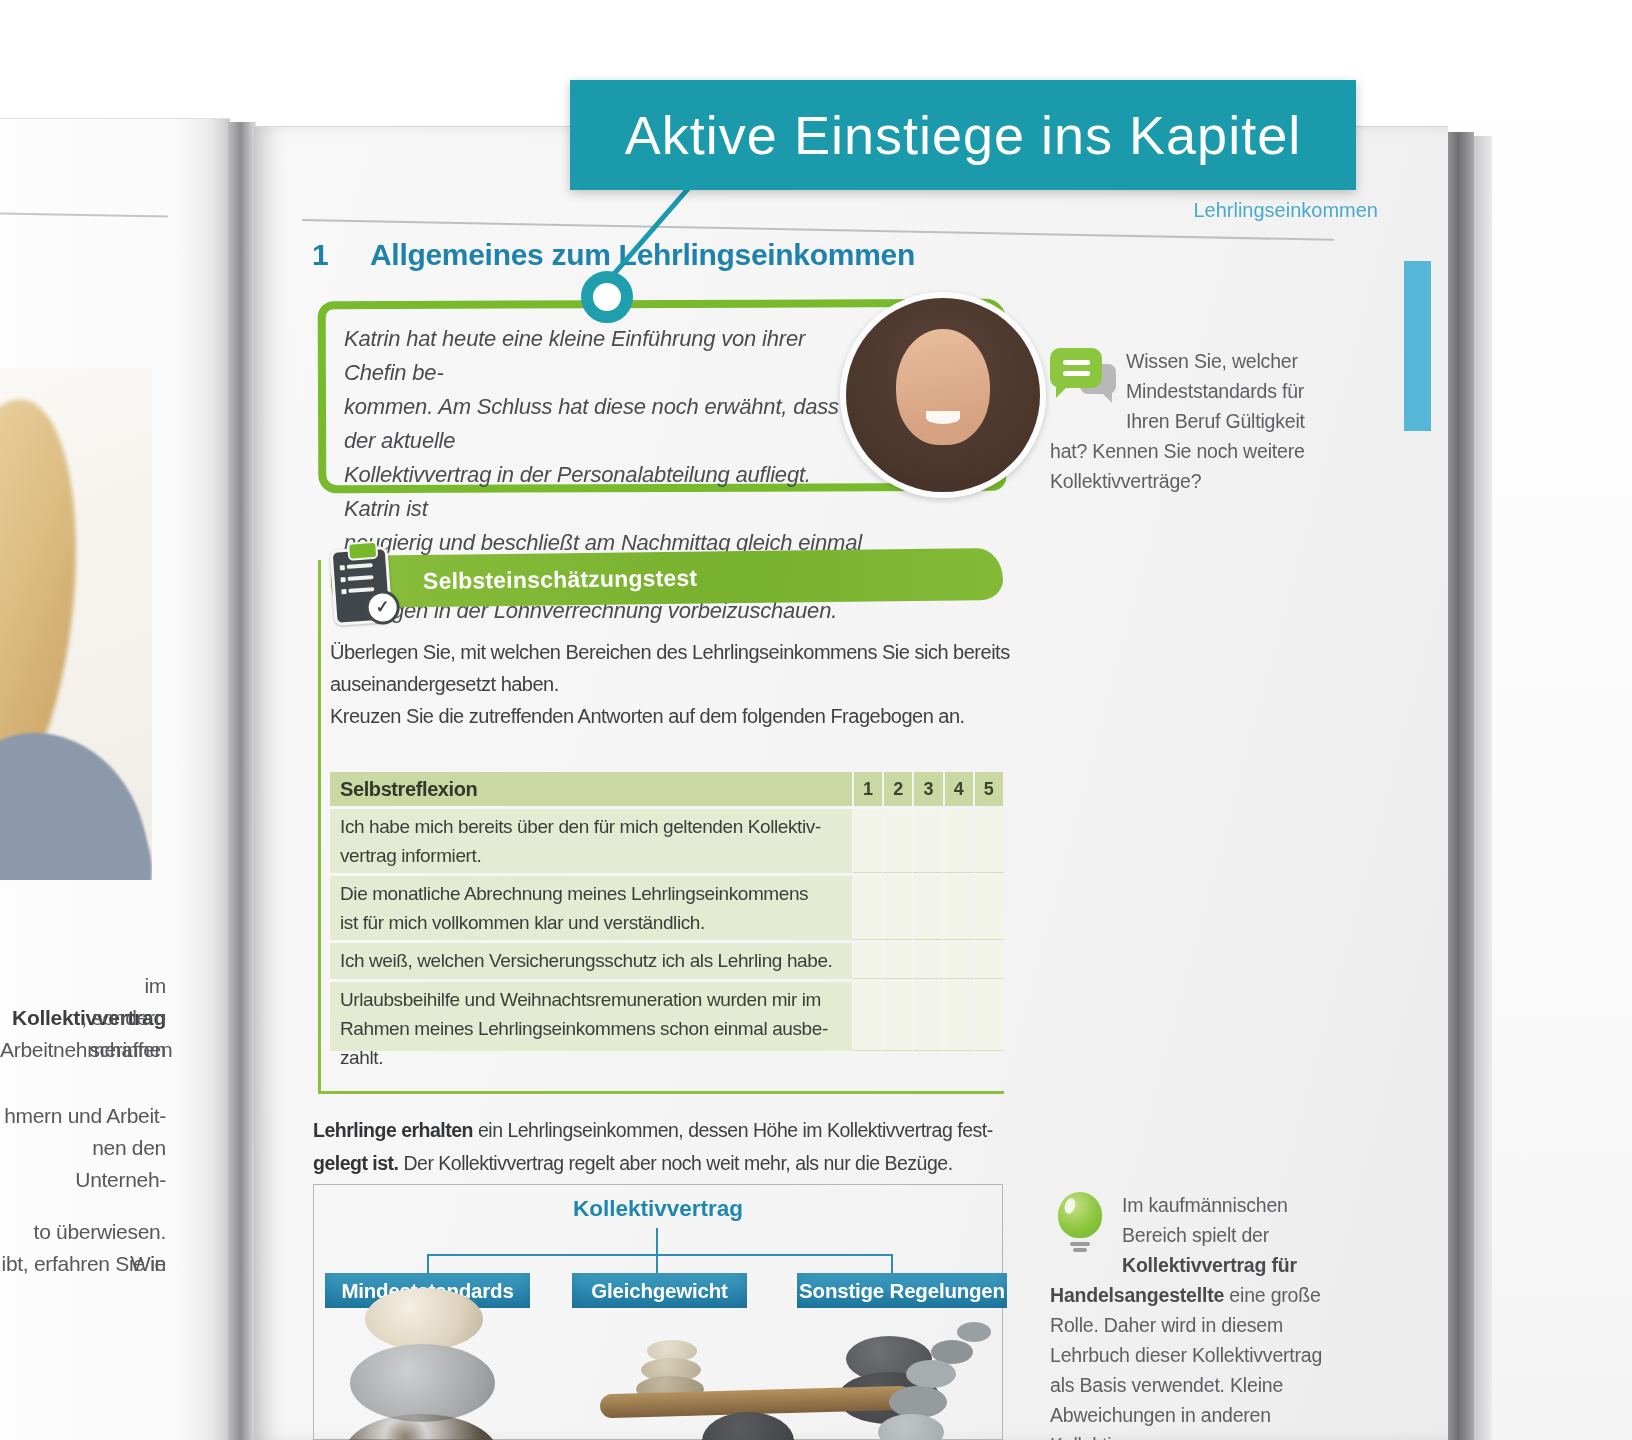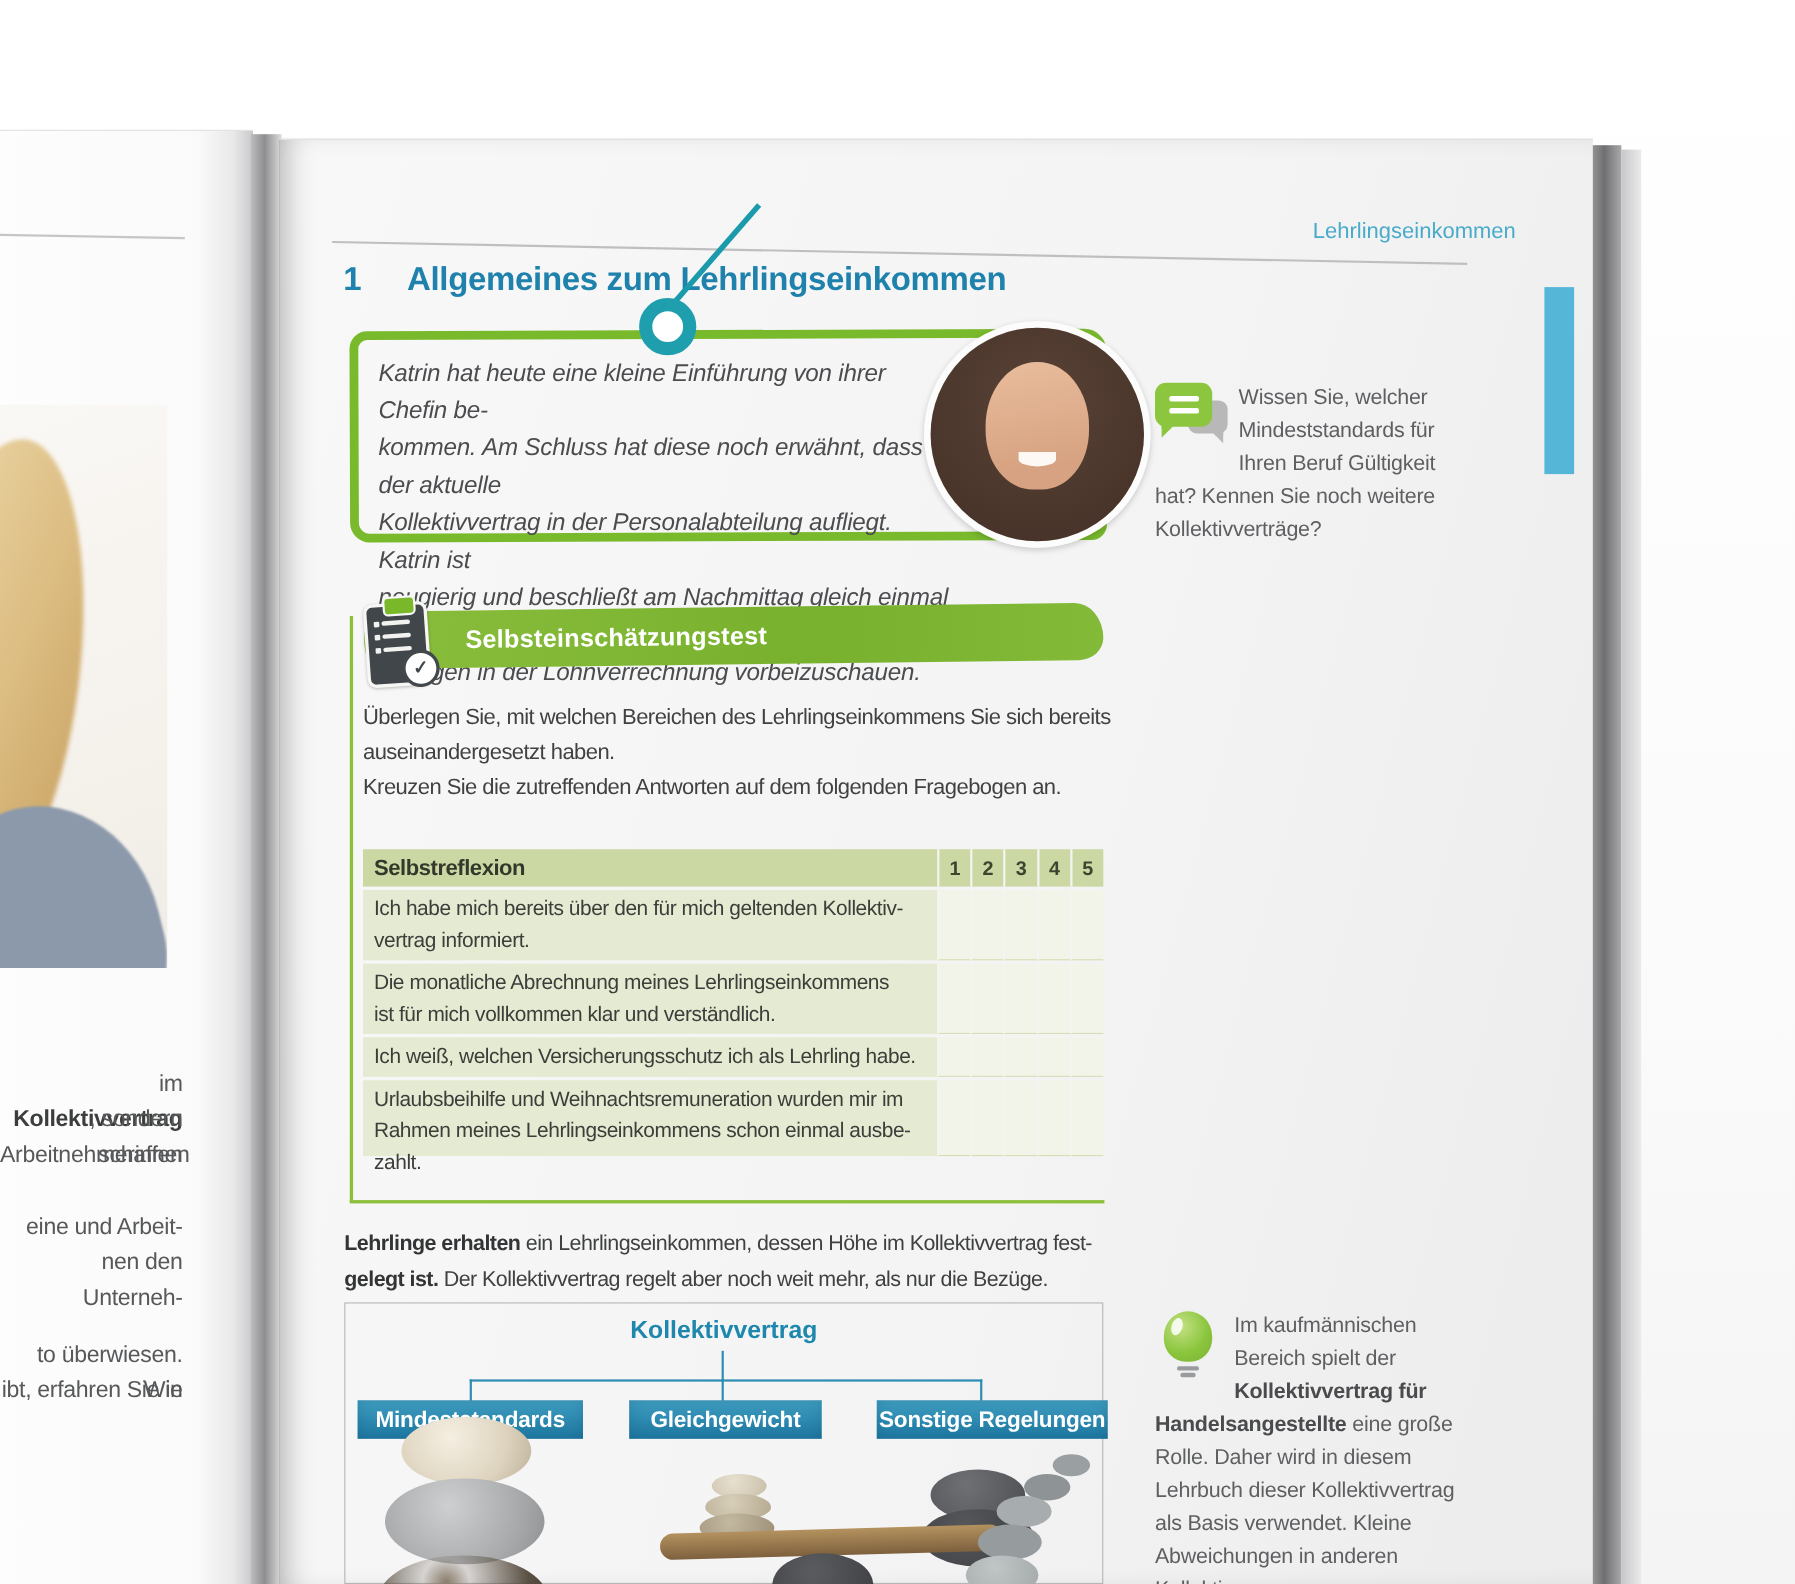--- a/index.html
+++ b/index.html
@@ -158,21 +158,21 @@
   <div class="abs page-edge-outer"></div>
 
   <div class="abs lp-rule"></div>
   <div class="abs lp-photo">
     <div class="lp-hair"></div>
     <div class="lp-shoulder"></div>
   </div>
   <div class="abs lp-frag" style="top:970px;"><span>im </span><b>Kollektivvertrag</b></div>
   <div class="abs lp-frag" style="top:1002px;">, sondern schaffen</div>
   <div class="abs lp-frag" style="top:1034px;">Arbeitnehmerinnen</div>
-  <div class="abs lp-frag" style="top:1100px;">eine und Arbeit-</div>
+  <div class="abs lp-frag" style="top:1100px;">hmern und Arbeit-</div>
   <div class="abs lp-frag" style="top:1132px;">nen den Unterneh-</div>
   <div class="abs lp-frag" style="top:1216px;">to überwiesen. Wie</div>
   <div class="abs lp-frag" style="top:1248px;">ibt, erfahren Sie in</div>
 
   <div class="abs running-header">Lehrlingseinkommen</div>
   <div class="abs header-rule"></div>
   <div class="abs chapter">
     <span class="num">1</span><span>Allgemeines zum Lehrlingseinkommen</span>
   </div>
 
@@ -304,14 +304,17 @@
   <div class="abs margin-note note-tip">
     <span class="icon-float" style="width:62px;height:62px;">
       <span class="bulb"></span>
       <span class="bulb-base"><i></i><i></i></span>
     </span>
     <span>Im kaufmännischen Bereich spielt der </span><b>Kollektivvertrag für Handelsangestellte</b><span> eine große Rolle. Daher wird in diesem Lehrbuch dieser Kollektivvertrag als Basis verwendet. Kleine Abweichungen in anderen Kollektiv-</span>
   </div>
 
   <div class="abs connector"></div>
   <div class="abs marker"></div>
+  <div class="abs callout">
+    <span class="callout-label">Aktive Einstiege ins Kapitel</span>
+  </div>
 
 </div>
 
 </body></html>

